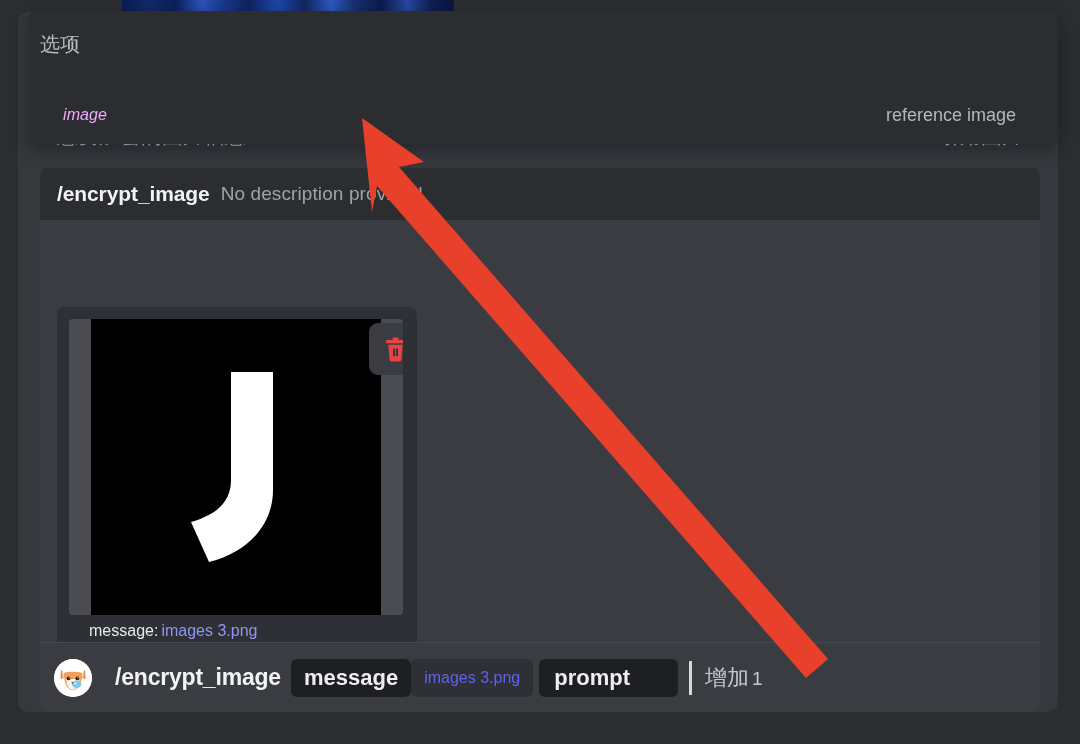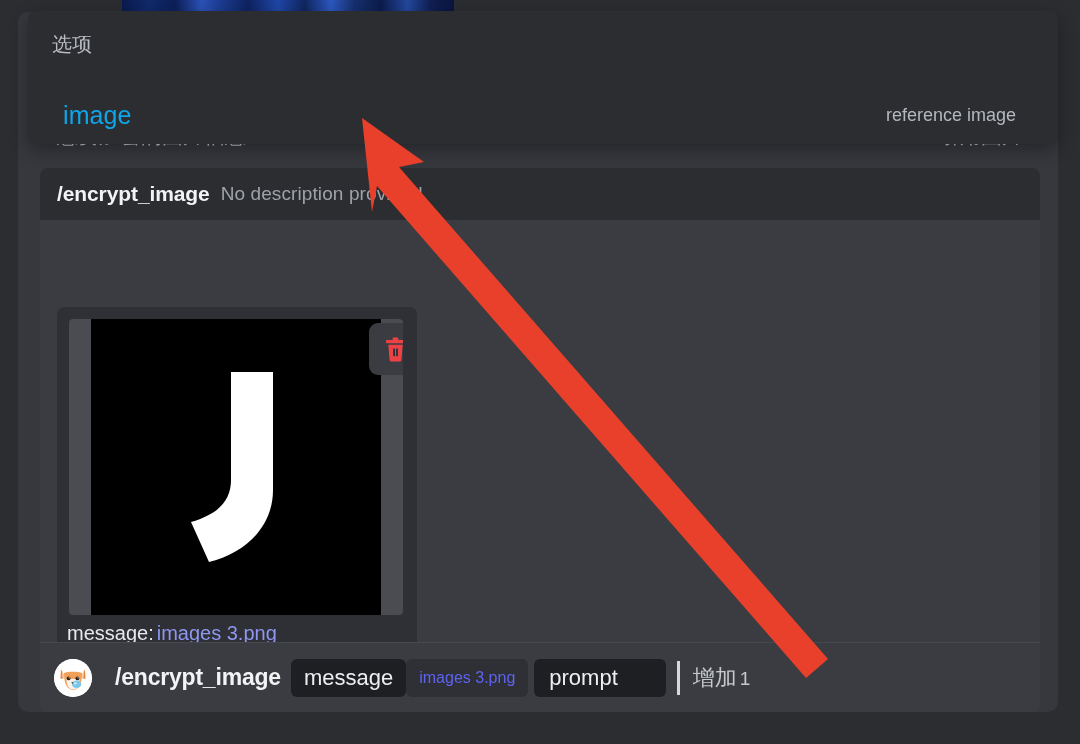--- a/index.html
+++ b/index.html
@@ -131,23 +131,23 @@
     border-radius: 9px;
     display: flex;
     align-items: center;
     justify-content: center;
     cursor: pointer;
     z-index: 4;
   }
 
   #attachment-caption {
     position: absolute;
-    left: 10px;
+    left: 32px;
     top: 315px;
-    font-size: 20px;
+    font-size: 16px;
     white-space: nowrap;
   }
   #attachment-caption .label { color: #e6e8ea; }
   #attachment-caption .value { color: #8e96ef; margin-left: 3px; }
 
   
   #composer-divider {
     position: absolute;
     left: 40px;
     top: 642px;
@@ -187,20 +187,21 @@
     letter-spacing: -0.2px;
   }
   .param-chip {
     display: inline-flex;
     align-items: center;
     height: 38px;
     border-radius: 6px;
     font-size: 22px;
     margin-left: 10px;
     white-space: nowrap;
+    font-weight: bold;
   }
   #chip-message {
     background: #1e1f22;
     padding: 0 13px;
     color: #edeef0;
   }
   #chip-message-value {
     background: #2e3035;
     padding: 0 13px;
     color: #5d63ee;
@@ -238,41 +239,42 @@
     top: 11px;
     width: 1030px;
     height: 133px;
     background: #2b2d31;
     border-radius: 8px;
     box-shadow: 0 6px 18px rgba(0,0,0,0.32);
     z-index: 10;
   }
   #options-title {
     position: absolute;
-    left: 24px;
+    left: 12px;
     top: 20px;
     color: #b9bdc3;
     font-size: 20px;
   }
   #option-row-image {
     position: absolute;
     left: 10px;
     top: 80px;
     right: 10px;
     height: 48px;
     display: flex;
     align-items: center;
     justify-content: space-between;
     padding: 0 8px 0 25px;
     box-sizing: border-box;
   }
   #option-image-label {
-    color: #0ea5e9;
-    font-size: 25px;
+    color: #f0abfc;
+    font-size: 16px;
     letter-spacing: 0.1px;
+    font-style: italic;
   }
   #option-image-hint {
     color: #b4b8be;
     font-size: 18px;
     margin-right: 24px;
   }
 
   
   #clipped-row {
     position: absolute;

